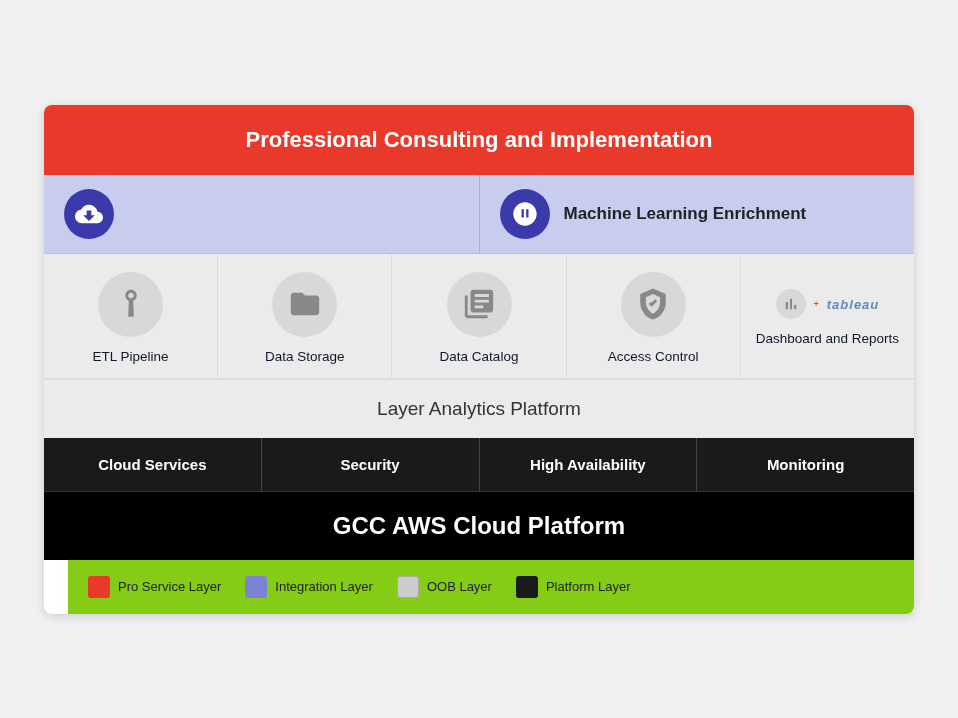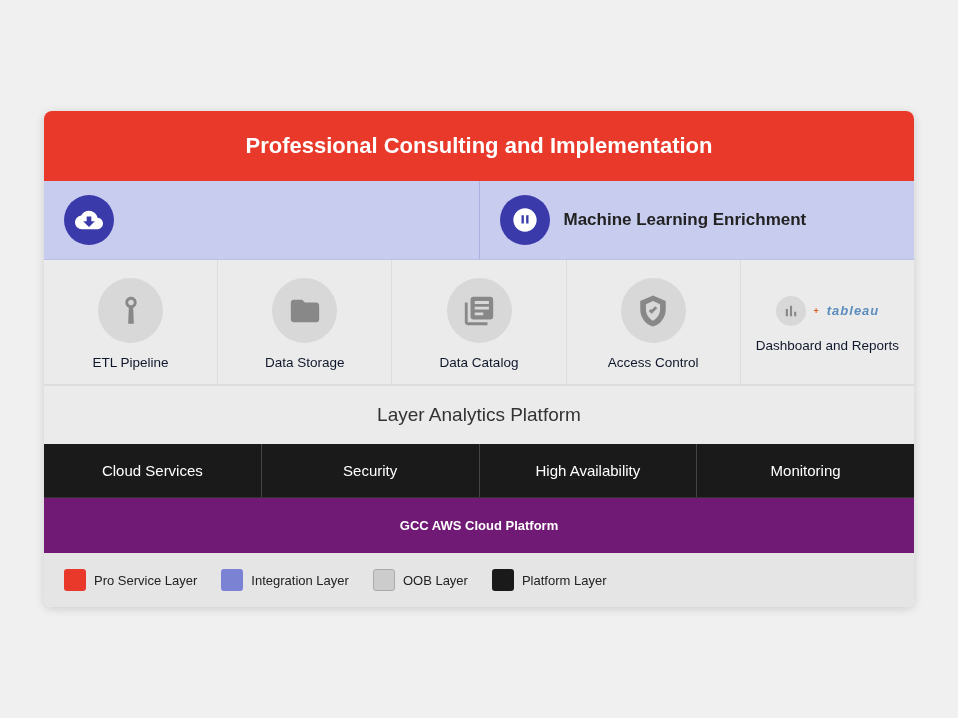--- a/index.html
+++ b/index.html
@@ -146,45 +146,46 @@
     }
     .platform-cell {
       flex: 1;
       display: flex;
       align-items: center;
       justify-content: center;
       padding: 18px 14px;
       border-right: 1px solid #444;
       color: white;
       font-size: 15px;
-      font-weight: normal;
+      font-weight: bold;
       text-align: center;
     }
     .platform-cell:last-child {
       border-right: none;
     }
 
     
     .aws-banner {
-      background: #701a75;
+      background: #000000;
       color: white;
       text-align: center;
       padding: 20px;
-      font-size: 13px;
+      font-size: 24px;
       font-weight: bold;
     }
 
     
     .legend-row {
       display: flex;
       align-items: center;
       gap: 24px;
       padding: 16px 20px;
-      background: #e5e5e5;
+      background: #84cc16;
       flex-wrap: wrap;
+      margin-left: 24px;
     }
     .legend-item {
       display: flex;
       align-items: center;
       gap: 8px;
       font-size: 13px;
       color: #222;
     }
     .legend-color {
       width: 22px;

